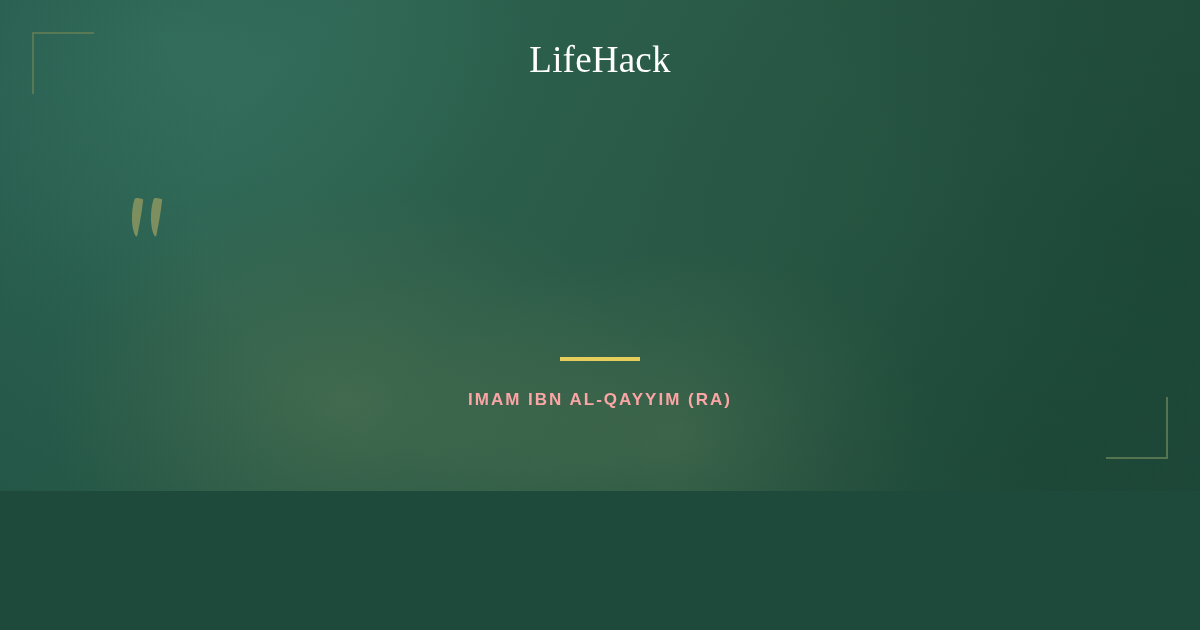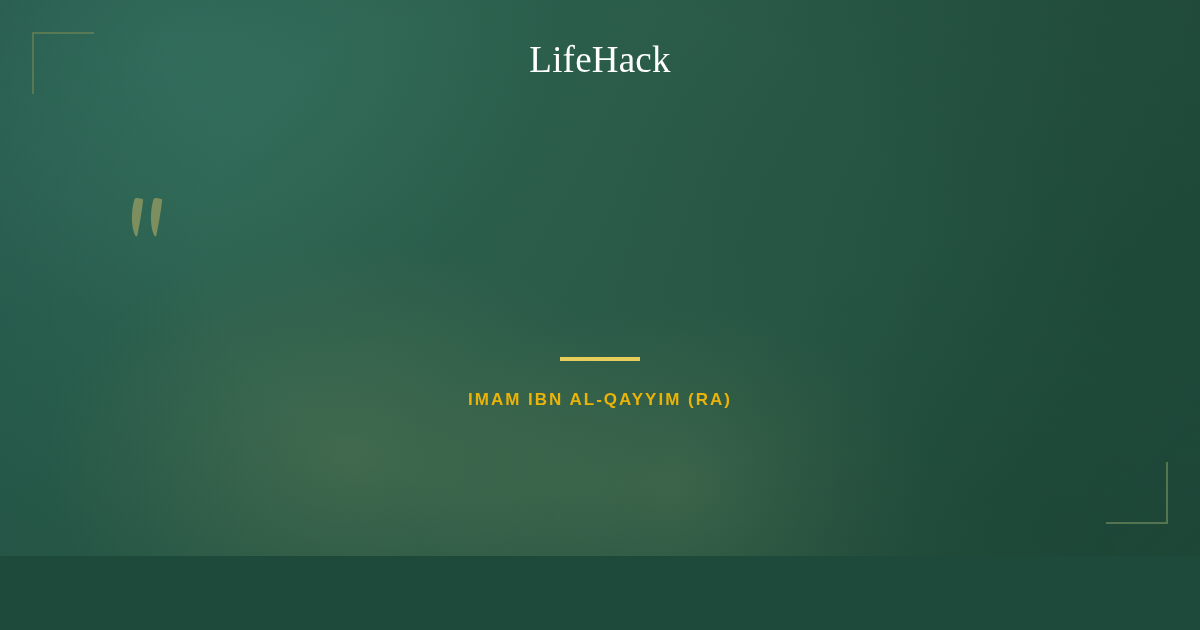--- a/index.html
+++ b/index.html
@@ -3,21 +3,21 @@
 <meta charset="utf-8">
 <style>
   html, body {
     margin: 0;
     padding: 0;
     background: #1e4a3c;
   }
   #card {
     position: relative;
     width: 1200px;
-    height: 556px;
+    height: 491px;
     overflow: hidden;
     background-color: #2b5a49;
     font-family: "Liberation Sans", sans-serif;
     -webkit-font-smoothing: antialiased;
   }
   
   #bg-base {
     position: absolute;
     inset: 0;
     background:
@@ -123,21 +123,21 @@
   
   #attribution {
     position: absolute;
     left: 0;
     top: 390px;
     width: 100%;
     text-align: center;
     font-family: "Liberation Sans", sans-serif;
     font-size: 17px;
     font-weight: 700;
-    color: #eab308;
+    color: #fca5a5;
     letter-spacing: 2.0px;
     line-height: 1.2;
   }
 </style>
 </head>
 <body>
 
 <div id="card">
 
   <div id="bg-base"></div>

